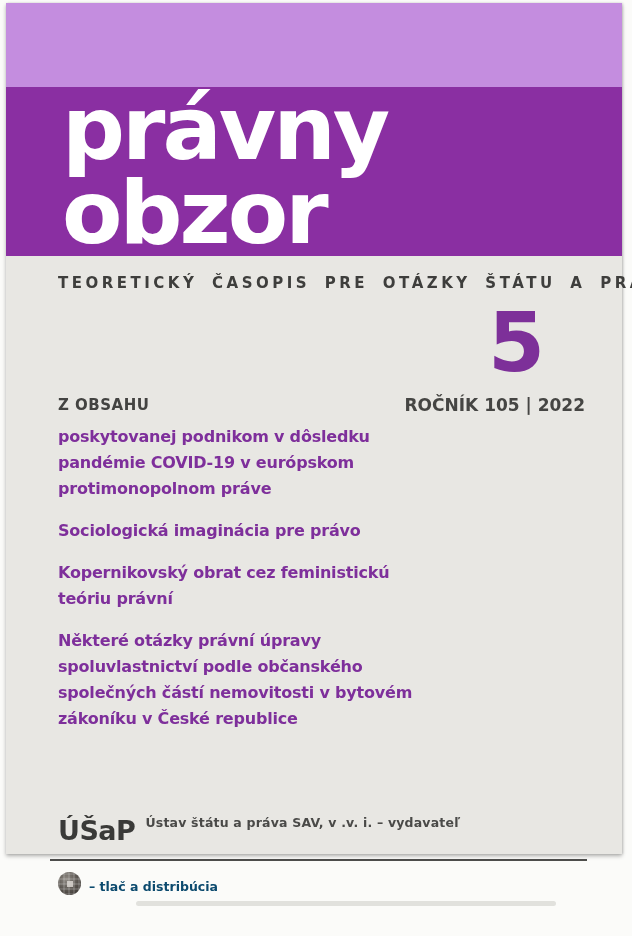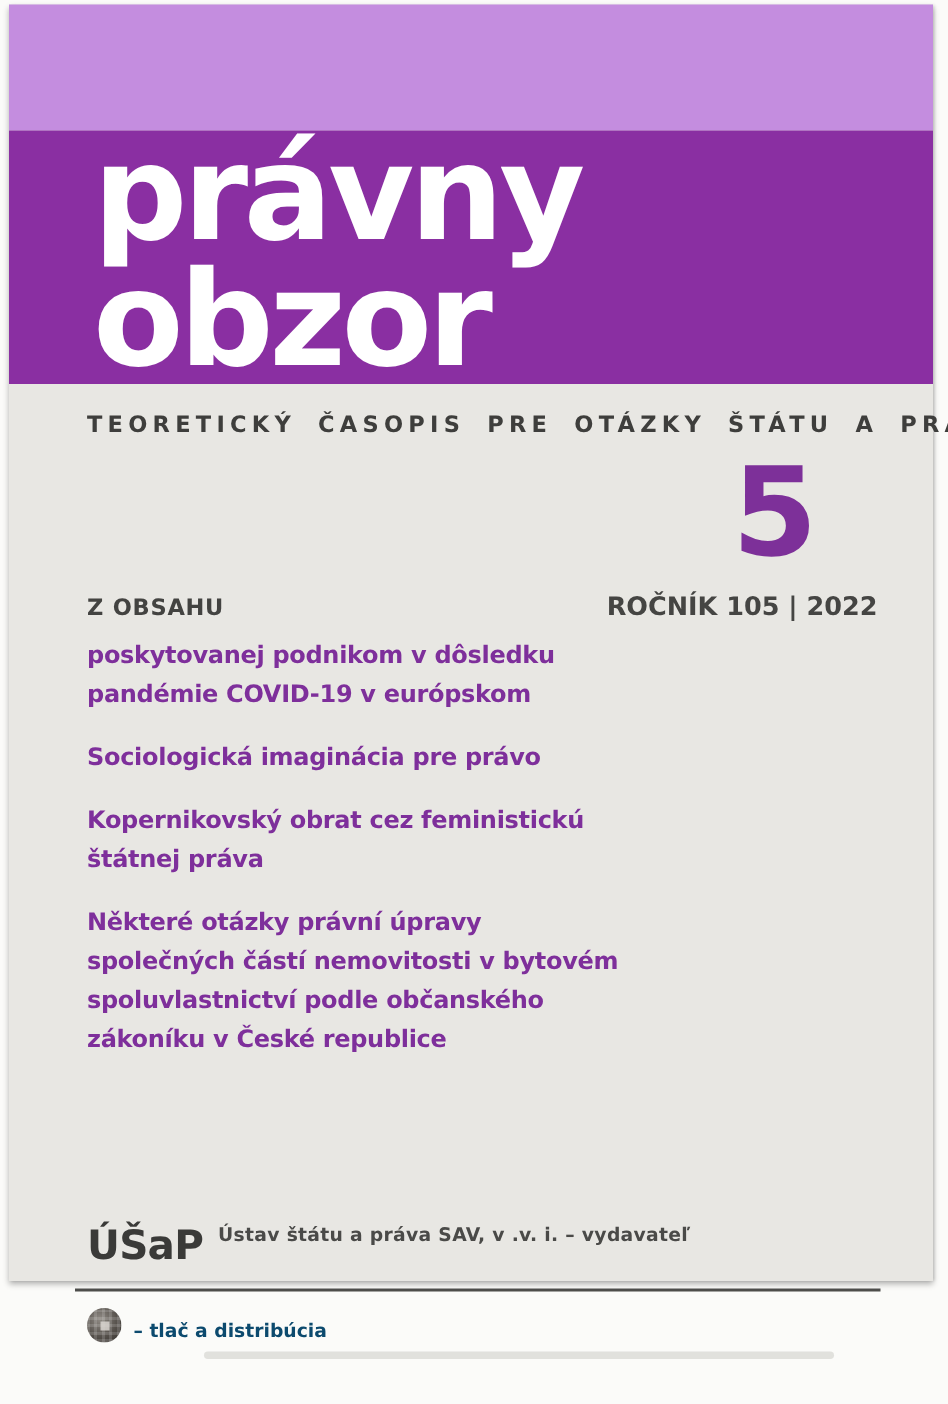--- a/index.html
+++ b/index.html
@@ -109,32 +109,33 @@
 
   <div class="issue-number">5</div>
   <div class="issue-volume">ROČNÍK 105 | 2022</div>
 
   <div class="toc-heading">Z OBSAHU</div>
 
   <div class="toc-list">
     <div class="toc-article">
       <div class="line">poskytovanej podnikom v dôsledku</div>
       <div class="line">pandémie COVID-19 v európskom</div>
+      <div class="line">protimonopolnom práve</div>
     </div>
     <div class="toc-article">
       <div class="line">Sociologická imaginácia pre právo</div>
     </div>
     <div class="toc-article">
       <div class="line">Kopernikovský obrat cez feministickú</div>
-      <div class="line">štátnej práva</div>
+      <div class="line">teóriu právní</div>
     </div>
     <div class="toc-article">
       <div class="line">Některé otázky právní úpravy</div>
+      <div class="line">spoluvlastnictví podle občanského</div>
       <div class="line">společných částí nemovitosti v bytovém</div>
-      <div class="line">spoluvlastnictví podle občanského</div>
       <div class="line">zákoníku v České republice</div>
     </div>
   </div>
 
   <div class="publisher-row">
     <span class="publisher-abbr">ÚŠaP</span>
     <span class="publisher-name">Ústav štátu a práva SAV, v .v. i. – vydavateľ</span>
   </div>
 
   <div class="publisher-rule"></div>

